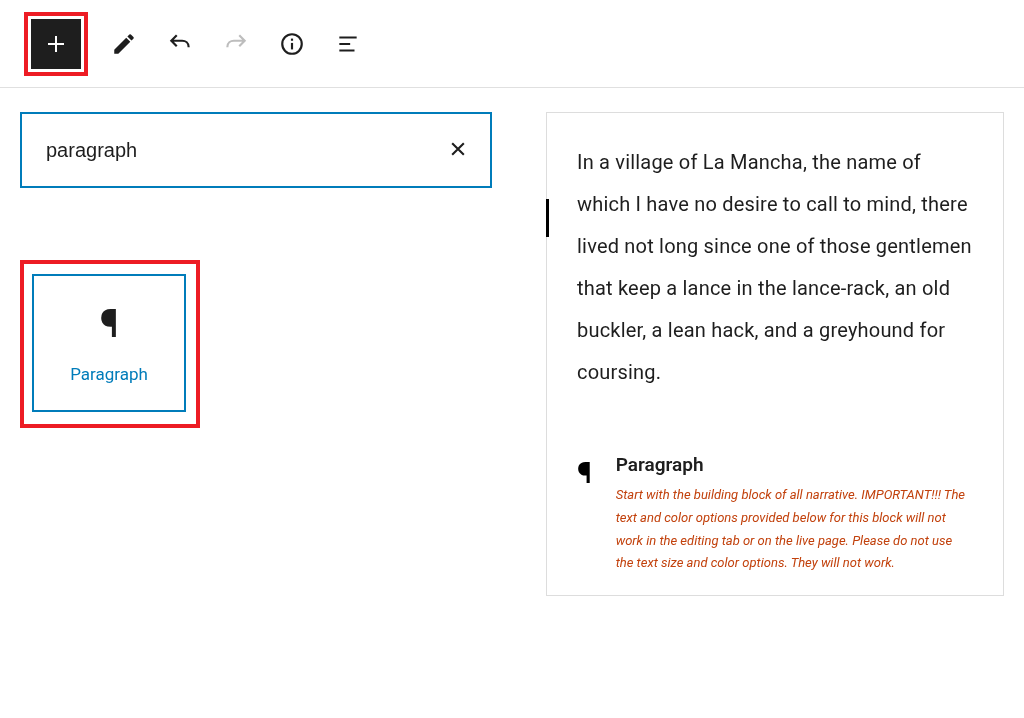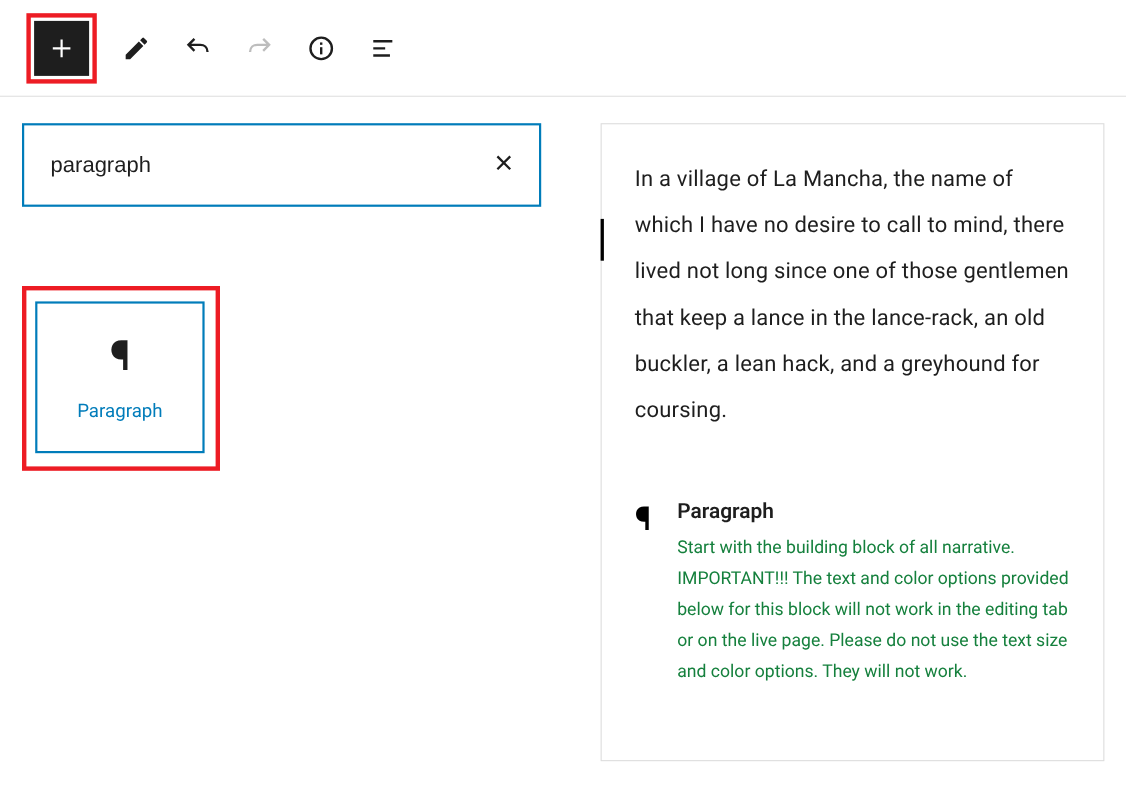--- a/index.html
+++ b/index.html
@@ -99,21 +99,21 @@
     color: #007cba;
     font-size: 17px;
   }
   .right {
     flex: 1;
     padding: 24px 20px 24px 34px;
   }
   .preview {
     border: 1px solid #ddd;
     padding: 28px 30px 40px 30px;
-    height: 580px;
+    height: 484px;
     position: relative;
   }
   .cursor-mark {
     position: absolute;
     left: -1px;
     top: 86px;
     width: 3px;
     height: 38px;
     background: #000;
   }
@@ -133,24 +133,25 @@
     font-weight: bold;
     padding-top: 2px;
   }
   .info-title {
     font-size: 19px;
     font-weight: 600;
     color: #1e1e1e;
     margin-bottom: 8px;
   }
   .info-desc {
-    font-size: 16px;
+    font-size: 13px;
     line-height: 1.75;
-    color: #15803d;
+    color: #c2410c;
     max-width: 360px;
+    font-style: italic;
   }
 </style>
 </head>
 <body>
 
 <div class="toolbar">
   <div class="hl-red-1">
     <div class="add-btn">
       <svg width="24" height="24" viewBox="0 0 24 24">
           <path d="M11 4h2v7h7v2h-7v7h-2v-7H4v-2h7z"></path>

